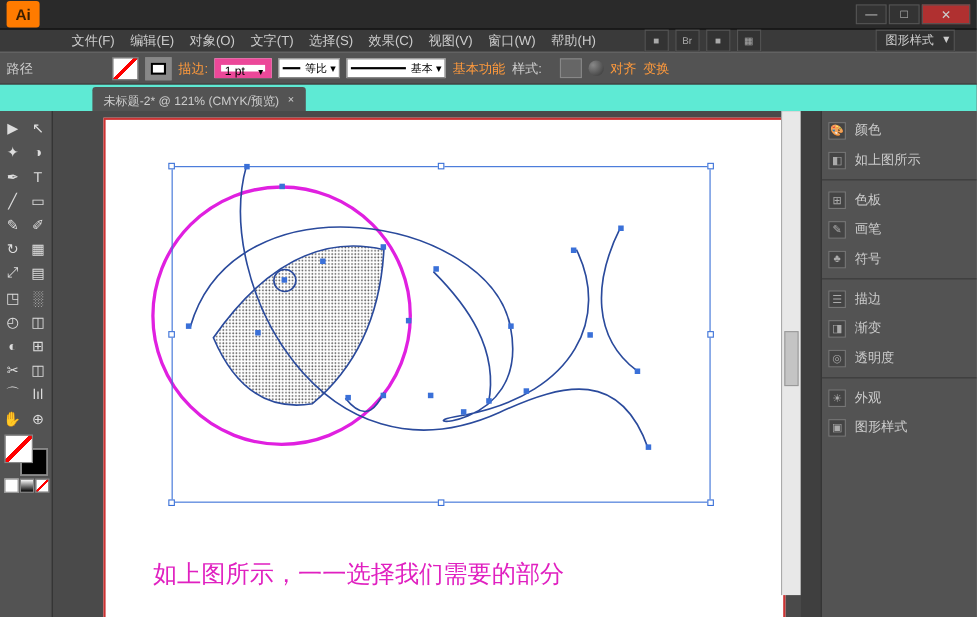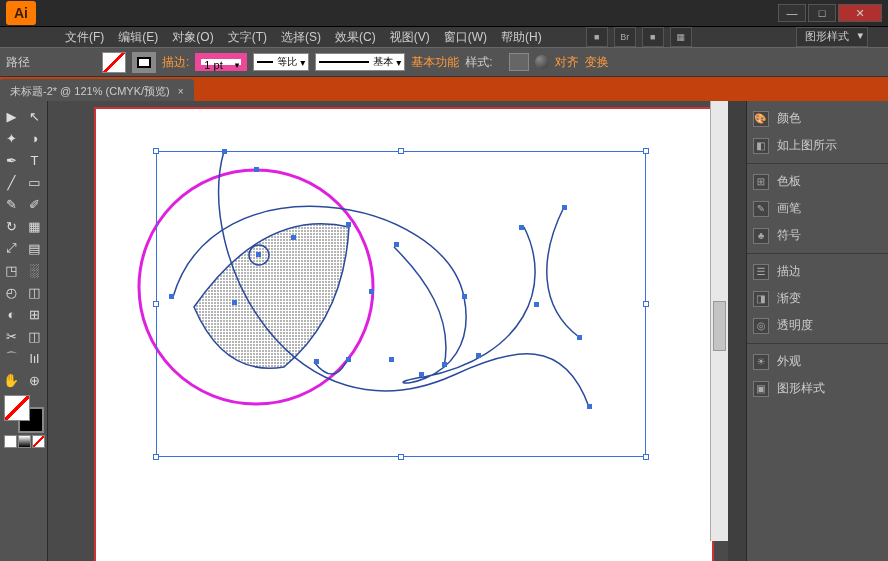--- a/index.html
+++ b/index.html
@@ -24,21 +24,21 @@
 .controlbar { height: 30px; background: #535353; border-top: 1px solid #666; border-bottom: 1px solid #333; display: flex; align-items: center; padding: 0 6px; gap: 6px; }
 .cb-label { color: #ccc; font-size: 12px; margin-right: 10px; text-align: right; }
 .cb-orange { color: #ff9a3c; font-size: 12px; }
 .cb-swatch { width: 24px; height: 21px; border: 1px solid #888; display: inline-block; }
 .cb-swatch-stroke { background: linear-gradient(135deg, #fff 45%, #f00 45%, #f00 55%, #fff 55%); }
 .cb-input { width: 52px; height: 18px; background: #fff; border: 6px solid #ec4899; font-size: 11px; padding: 0 15px 0 3px; position: relative; }
 .cb-input::after { content: "▾"; position: absolute; right: 2px; top: 1px; font-size: 9px; }
 .cb-line-style { width: 56px; height: 18px; border: 1px solid #888; background: #fff; display: flex; align-items: center; padding: 0 3px; font-size: 10px; justify-content: space-between; }
 
 
-.tabbar { height: 24px; background: #c2410c; display: flex; align-items: flex-end; }
+.tabbar { height: 24px; background: #5eead4; display: flex; align-items: flex-end; padding-left: 84px; }
 .tab { height: 22px; background: #535353; color: #ccc; font-size: 11px; padding: 3px 10px 0 10px; border-radius: 3px 3px 0 0; display: flex; align-items: center; gap: 8px; }
 .tab-close { font-size: 10px; cursor: pointer; }
 
 
 .main { display: flex; height: calc(561px - 27px - 20px - 30px - 24px); }
 
 
 .tools { width: 48px; background: #535353; border-right: 1px solid #2a2a2a; padding-top: 4px; display: flex; flex-wrap: wrap; align-content: flex-start; }
 .tool { width: 23px; height: 22px; display: flex; align-items: center; justify-content: center; color: #ddd; font-size: 13px; cursor: pointer; }
 .tools-swatch { width: 40px; height: 38px; margin: 4px auto 0; position: relative; }
@@ -224,20 +224,21 @@
       <div class="sel-box">
         <div class="handle" style="top:-4px;left:-4px"></div>
         <div class="handle" style="top:-4px;left:calc(50% - 3px)"></div>
         <div class="handle" style="top:-4px;right:-4px"></div>
         <div class="handle" style="top:calc(50% - 3px);left:-4px"></div>
         <div class="handle" style="top:calc(50% - 3px);right:-4px"></div>
         <div class="handle" style="bottom:-4px;left:-4px"></div>
         <div class="handle" style="bottom:-4px;left:calc(50% - 3px)"></div>
         <div class="handle" style="bottom:-4px;right:-4px"></div>
       </div>
+      <div class="caption">如上图所示，一一选择我们需要的部分</div>
     </div>
     <div class="vscroll">
         <div class="thumb"></div>
       </div>
   </div>
 
   <div class="right-strip"></div>
 
   <div class="right-panel">
     <div class="panel-row">

